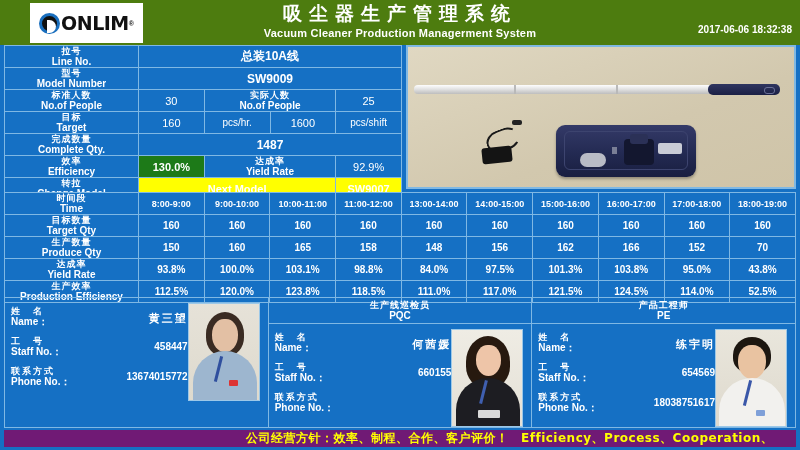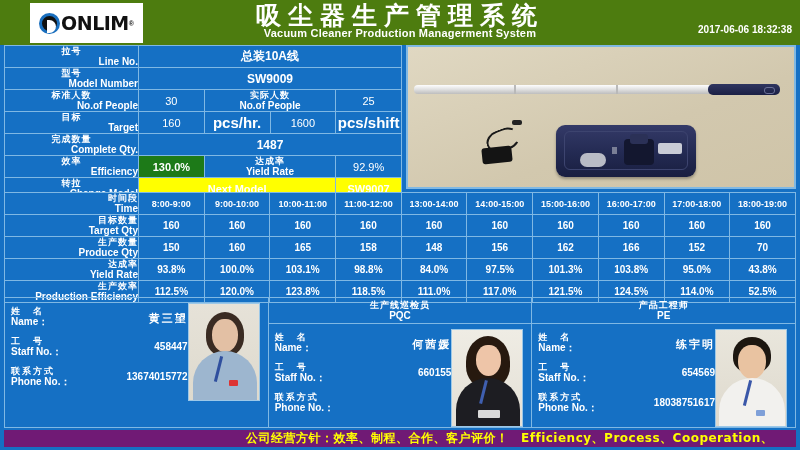--- a/index.html
+++ b/index.html
@@ -31,22 +31,22 @@
   .logo-word {
     font-family:"DejaVu Sans", sans-serif; font-weight:bold;
     font-size:19px; color:#111; letter-spacing:-.5px; line-height:1;
   }
   .logo-reg { font-size:7px; color:#111; vertical-align:super; font-weight:bold; }
 
   .title-zone {
     position:absolute; left:0; right:0; top:4px; text-align:center;
   }
   .title-cn {
-    font-family:Liberation Sans, sans-serif;
-    font-size:25px; font-weight:bold; letter-spacing:7px; color:#ffffff;
+    font-family:Liberation Mono, monospace;
+    font-size:19px; font-weight:bold; letter-spacing:7px; color:#ffffff;
     line-height:22px;
   }
   .title-en {
     font-size:11px; font-weight:bold; color:#ffffff; letter-spacing:.2px;
     line-height:13px; margin-top:1px;
   }
   .timestamp {
     position:absolute; right:8px; top:24px;
     font-size:10px; font-weight:bold; color:#ffffff;
   }
@@ -56,28 +56,28 @@
   table.info {
     position:absolute; left:4px; top:0; width:398px; height:144px;
     border-collapse:collapse; table-layout:fixed;
   }
   table.info td {
     border:1px solid #7fb8e4; text-align:center; vertical-align:middle;
     background:#1570c4; color:#ffffff; padding:0;
   }
   .lbl { width:134px; }
   .lbl .cn { font-size:9px; font-weight:bold; line-height:10px; letter-spacing:1px; }
-  .lbl .en { font-size:10px; font-weight:bold; line-height:11px;text-align:right; }
+  .lbl .en { font-size:10px; font-weight:bold; line-height:11px; }
   .val { font-size:11px; font-weight:normal; }
   .val-lg { font-size:12px; font-weight:bold; }
   .sub-lbl .cn { font-size:9px; font-weight:bold; line-height:10px; letter-spacing:1px; }
   .sub-lbl .en { font-size:10px; font-weight:bold; line-height:11px; }
   td.green { background:#1d7a18 !important; font-size:11px; font-weight:bold; }
   td.yellow { background:#ffff00 !important; color:#000000; font-size:11px; font-weight:bold; }
-  .unit { font-size:15px; font-weight:bold; }
+  .unit { font-size:10px; font-weight:normal; }
 
   
   .product-photo {
     position:absolute; left:406px; top:0; width:390px; height:144px;
     border:2px solid #7fb8e4; background:#d8cfb8; overflow:hidden;
   }
   .pp-bg { position:absolute; inset:0; background:linear-gradient(160deg,#e0d8c2 0%,#d2c8ae 60%,#cfc4a8 100%); }
   .pole {
     position:absolute; left:6px; top:38px; width:338px; height:9px;
     background:linear-gradient(180deg,#fdfdfd 0%,#e3e3e3 45%,#bdbdbd 100%);
@@ -134,21 +134,21 @@
 
   
   table.hourly {
     position:absolute; left:4px; top:192px; width:792px; height:104px;
     border-collapse:collapse; table-layout:fixed;
   }
   table.hourly td {
     border:1px solid #7fb8e4; text-align:center; vertical-align:middle;
     background:#1570c4; color:#fff;
   }
-  table.hourly td.hlbl { width:134px;text-align:right; }
+  table.hourly td.hlbl { width:134px; }
   table.hourly td.hlbl .cn { font-size:9px; font-weight:bold; line-height:10px; letter-spacing:1px; }
   table.hourly td.hlbl .en { font-size:10px; font-weight:bold; line-height:11px; }
   table.hourly td.hv { font-size:10px; font-weight:bold; }
   table.hourly td.hhead { font-size:9px; font-weight:bold; }
 
   
   .people { position:absolute; left:4px; top:297px; width:792px; height:131px; display:flex; }
   .pcard { flex:1; display:flex; flex-direction:column; border:1px solid #7fb8e4; border-left:none; }
   .pcard:first-child { border-left:1px solid #7fb8e4; }
   .pc-head {

